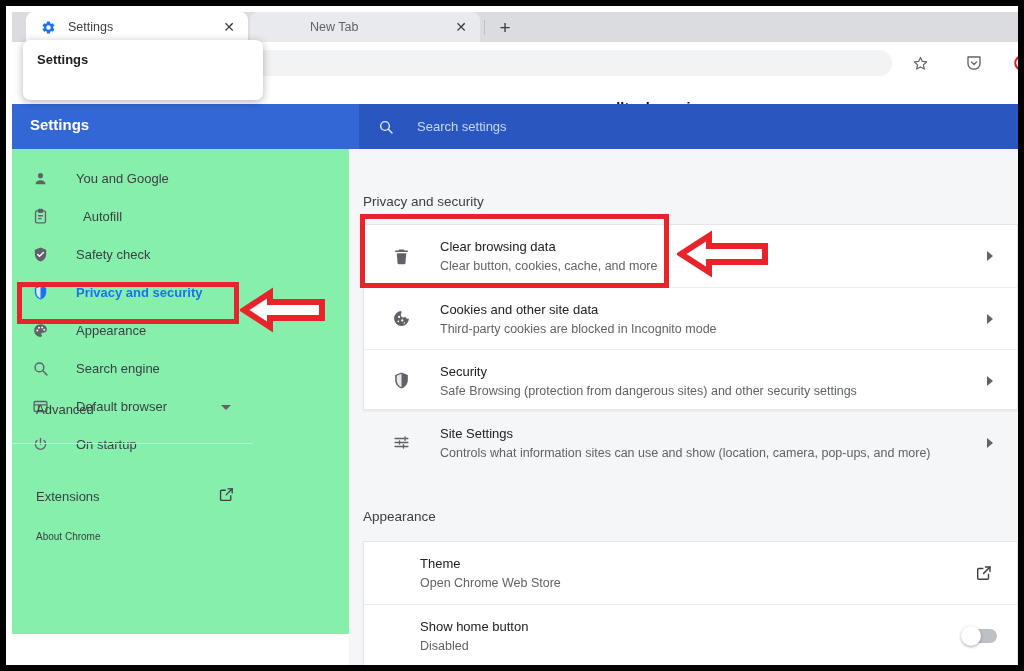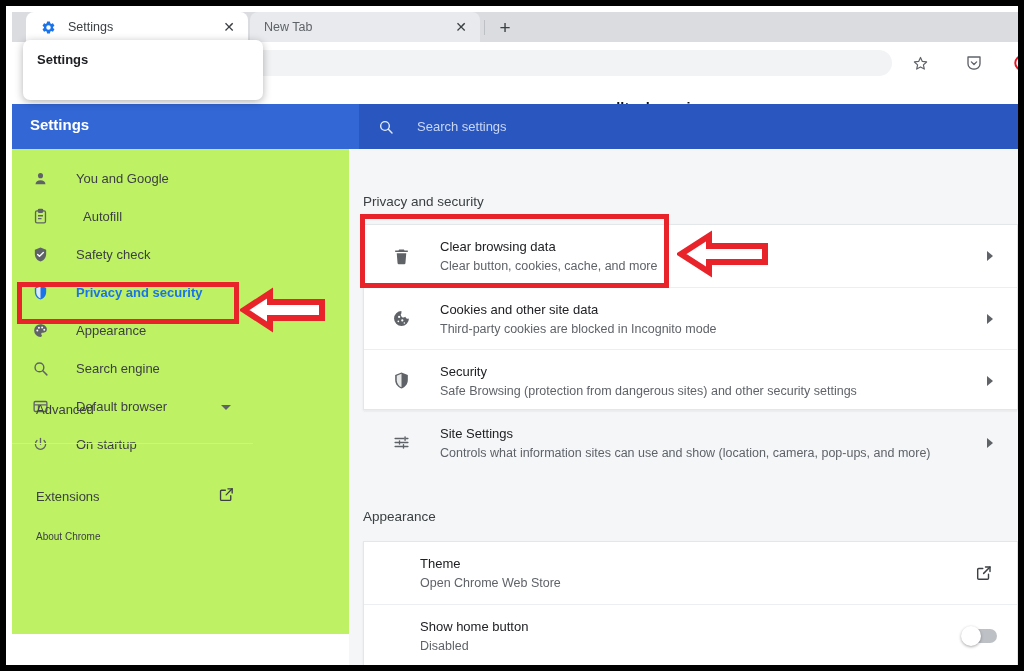--- a/index.html
+++ b/index.html
@@ -37,21 +37,21 @@
     box-sizing:border-box;
   }
   .tab.active{
     left:14px;width:222px;
     background:#ffffff;
     border-top-left-radius:8px;border-top-right-radius:8px;
   }
   .tab.inactive{
     left:238px;width:230px;
     background:#e8eaed;
-    border-top-left-radius:8px;border-top-right-radius:8px;
+    border-top-left-radius:8px;border-top-right-radius:8px;padding-left:46px;
   }
   .tab .favicon{
     width:16px;height:16px;margin-left:14px;flex:0 0 auto;
     display:flex;align-items:center;justify-content:center;
   }
   .tab .title{
     margin-left:12px;
     font-size:12.5px;color:#3c4043;
     white-space:nowrap;overflow:hidden;text-overflow:ellipsis;
     flex:1 1 auto;
@@ -128,21 +128,21 @@
     position:absolute;left:347px;top:0px;width:665px;height:45px;
     background:#2a57bf;
     display:flex;align-items:center;
   }
   .search-icon{margin-left:18px;width:18px;height:18px;display:flex;align-items:center;justify-content:center;}
   .search-ph{margin-left:22px;font-size:13px;color:#c9d7f5;}
 
   
   .sidebar{
     position:absolute;left:0;top:137px;width:337px;height:485px;
-    background:#bef264;
+    background:#86efac;
   }
   .content{
     position:absolute;left:337px;top:137px;width:675px;height:522px;
     background:#f4f6f8;
     overflow:hidden;
   }
 
   
   .snav{position:absolute;left:0;top:12px;width:337px;}
   .snav-item{

